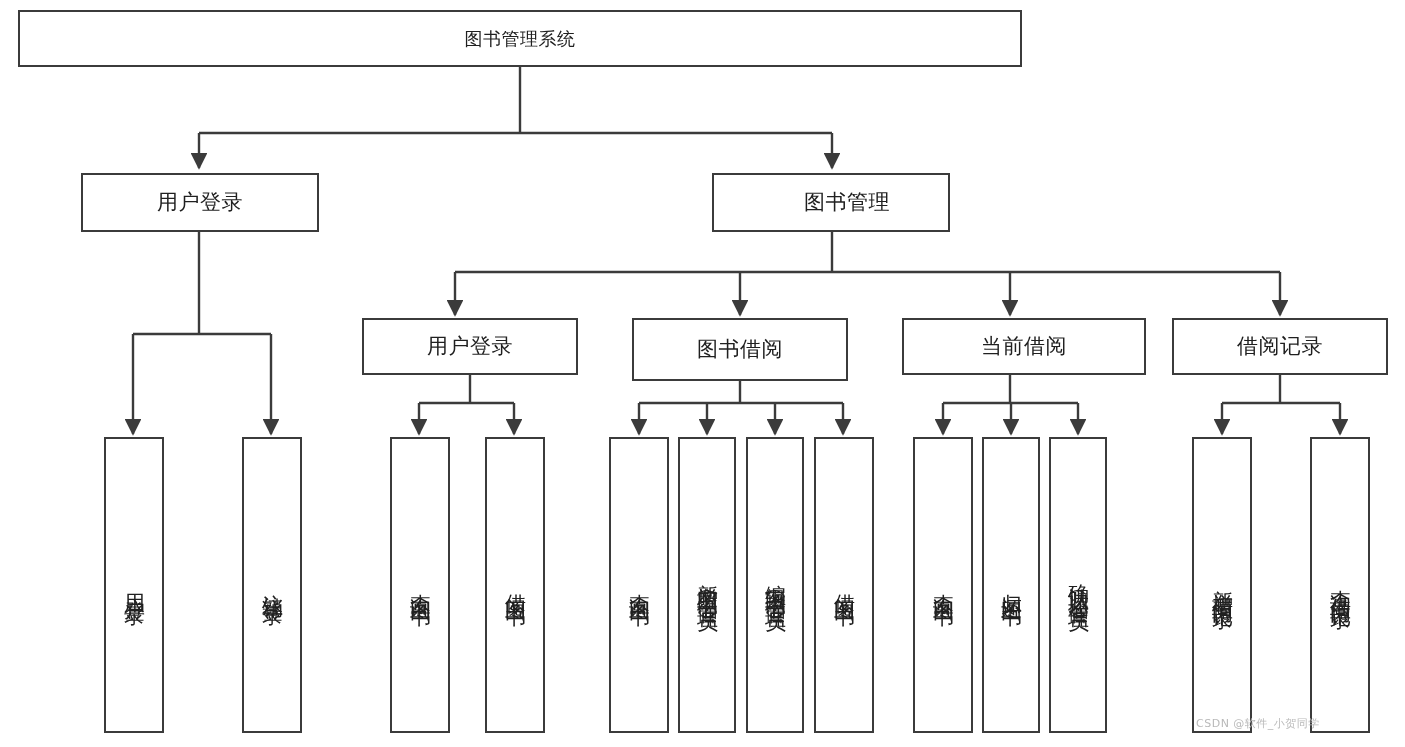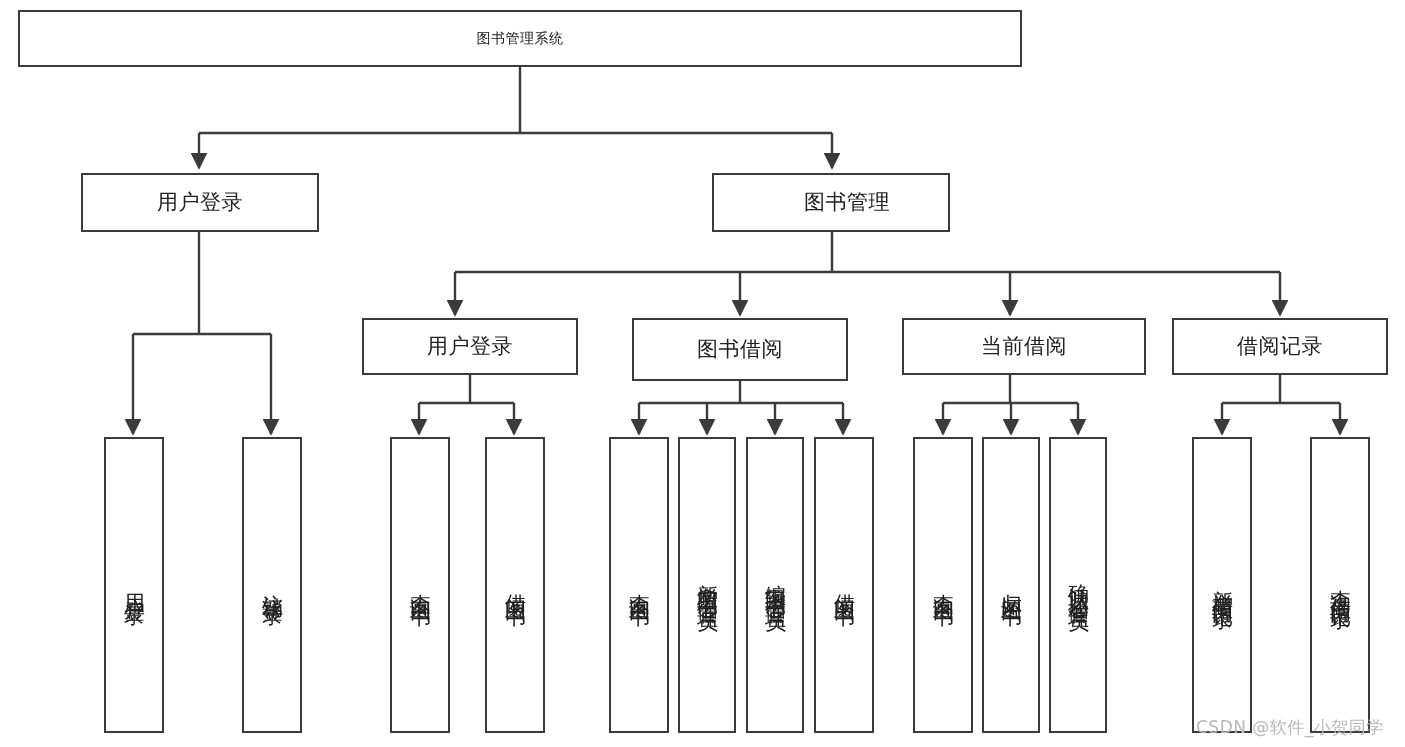--- a/index.html
+++ b/index.html
@@ -38,39 +38,39 @@
     color:#202020;
     letter-spacing:0.5px;
     line-height:1.18;
     white-space:nowrap;
   }
   
   .node.horiz .label{
     font-size:21px;
   }
   .node.root .label{
-    font-size:14px;
+    font-size:18px;
   }
   
   .node.vert{
     align-items:center;
     justify-content:center;
   }
   .node.vert .label{
     writing-mode:vertical-rl;
     text-orientation:upright;
     font-size:21px;
     letter-spacing:4px;
     line-height:1;
     white-space:nowrap;
     max-height:100%;
   }
   .watermark{
     position:absolute;
-    font-size:17px;
+    font-size:11px;
     color:#b9b9b9;
     white-space:nowrap;
     letter-spacing:0.5px;
     font-family:"DejaVu Sans","Liberation Sans",sans-serif;
   }
 </style>
 </head>
 <body>
 
 <div id="canvas">

